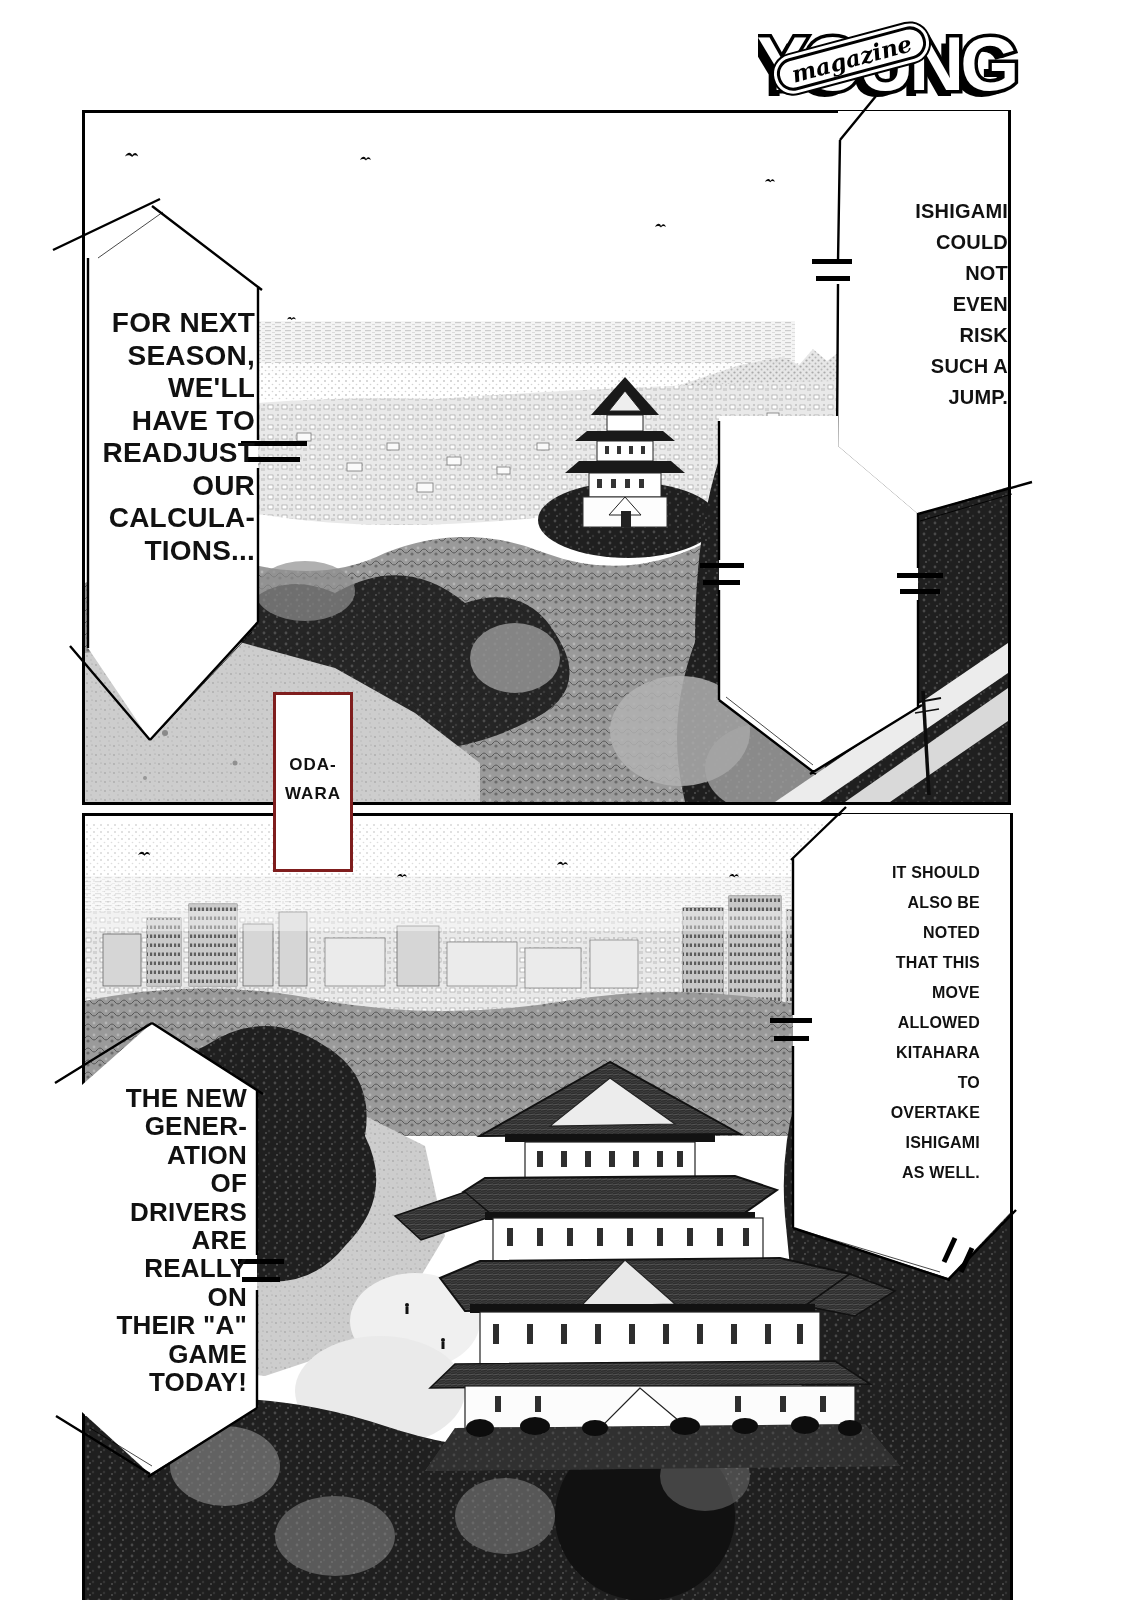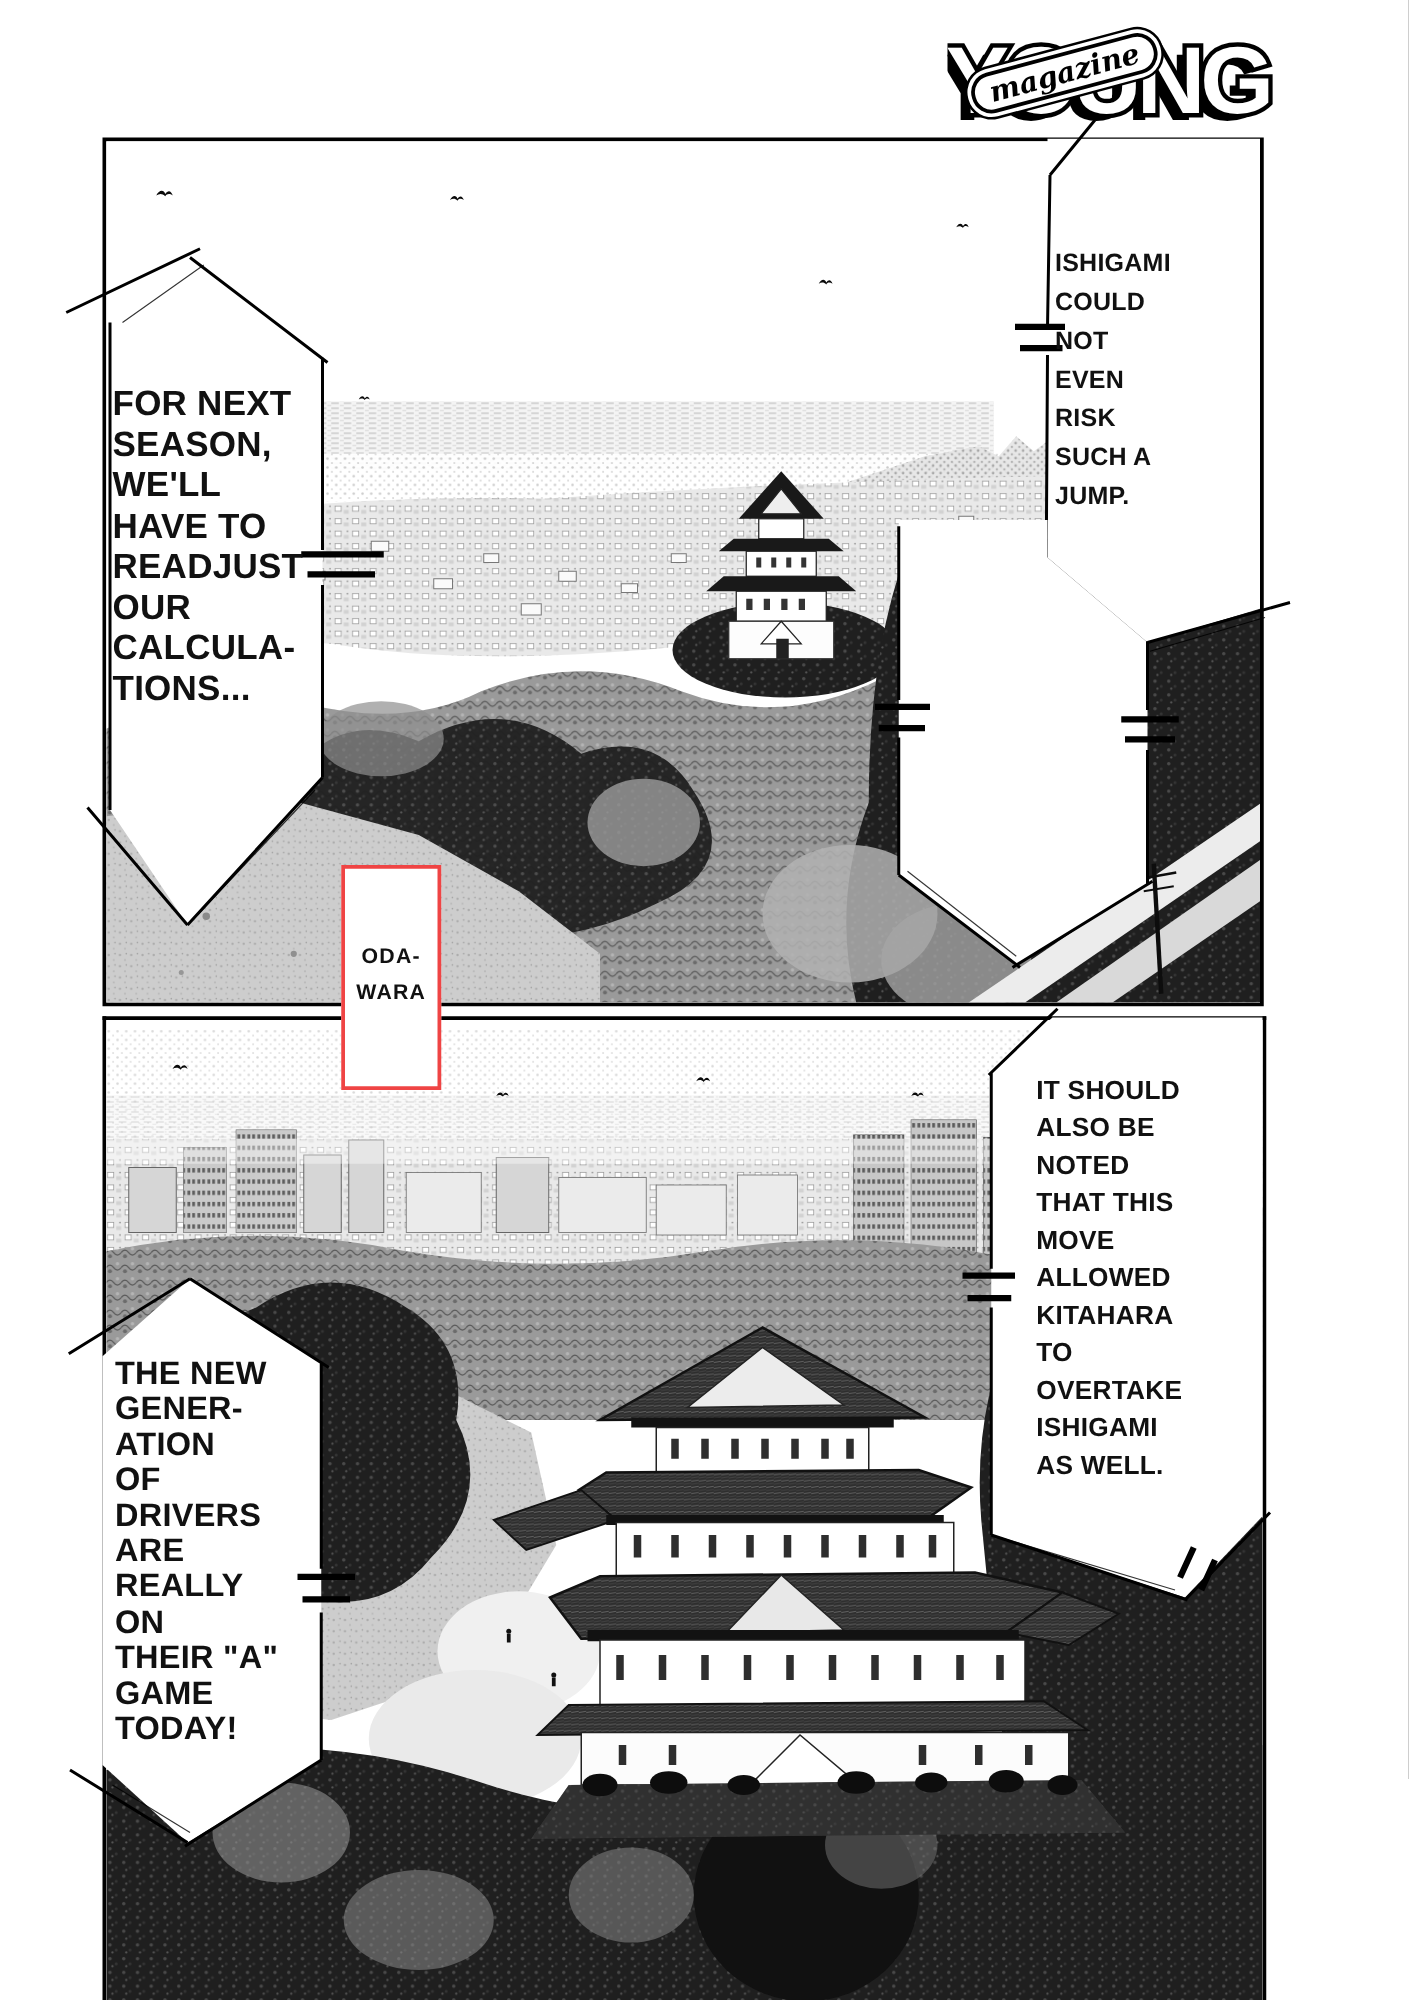--- a/index.html
+++ b/index.html
@@ -7,31 +7,31 @@
     position:relative;width:1127px;height:1600px;background:#fff;
     margin:0 auto;overflow:hidden;
     font-family:"Liberation Sans","DejaVu Sans",sans-serif;
   }
   .panel{position:absolute;border:3px solid #000;box-sizing:border-box;background:#fff;}
   .panel svg{display:block;}
   #panel1{left:82px;top:110px;width:929px;height:695px;}
   #panel2{left:82px;top:813px;width:931px;height:787px;border-bottom:none;}
   .overlay{position:absolute;left:0;top:0;width:1127px;height:1600px;pointer-events:none;}
   .txt{
-    position:absolute;text-align:left;color:#111;font-weight:700;
+    position:absolute;text-align:right;color:#111;font-weight:700;
     white-space:pre-line;letter-spacing:.2px;z-index:8;
   }
   #txtA{left:90px;top:307px;width:165px;font-size:28px;line-height:32.5px;}
   #txtB{left:844px;top:196px;width:164px;font-size:20px;line-height:31px;}
   #txtC{left:720px;top:532px;width:196px;font-size:21px;line-height:31px;}
-  #txtD{left:829px;top:858px;width:200px;font-size:21px;line-height:30px;}
+  #txtD{left:780px;top:858px;width:200px;font-size:16px;line-height:30px;}
   #txtE{left:92px;top:1084px;width:155px;font-size:26px;line-height:28.4px;}
   .caption-box{
     position:absolute;left:273px;top:692px;width:80px;height:180px;
-    background:#fff;border:3px solid #ef4444;box-sizing:border-box;z-index:6;
+    background:#fff;border:3px solid #7f1d1d;box-sizing:border-box;z-index:6;
   }
   .caption-box .ctext{
     margin-top:55px;text-align:center;font-weight:700;font-size:17px;
     line-height:29px;letter-spacing:1px;color:#111;white-space:pre-line;
   }
   .logo{position:absolute;left:758px;top:10px;width:270px;height:100px;z-index:10;}
   .magazine-badge{
     position:absolute;left:775px;top:42px;z-index:11;background:#fff;
     border:3px solid #000;border-radius:16px;padding:0 12px;
     font-family:"DejaVu Serif","Liberation Serif",serif;

